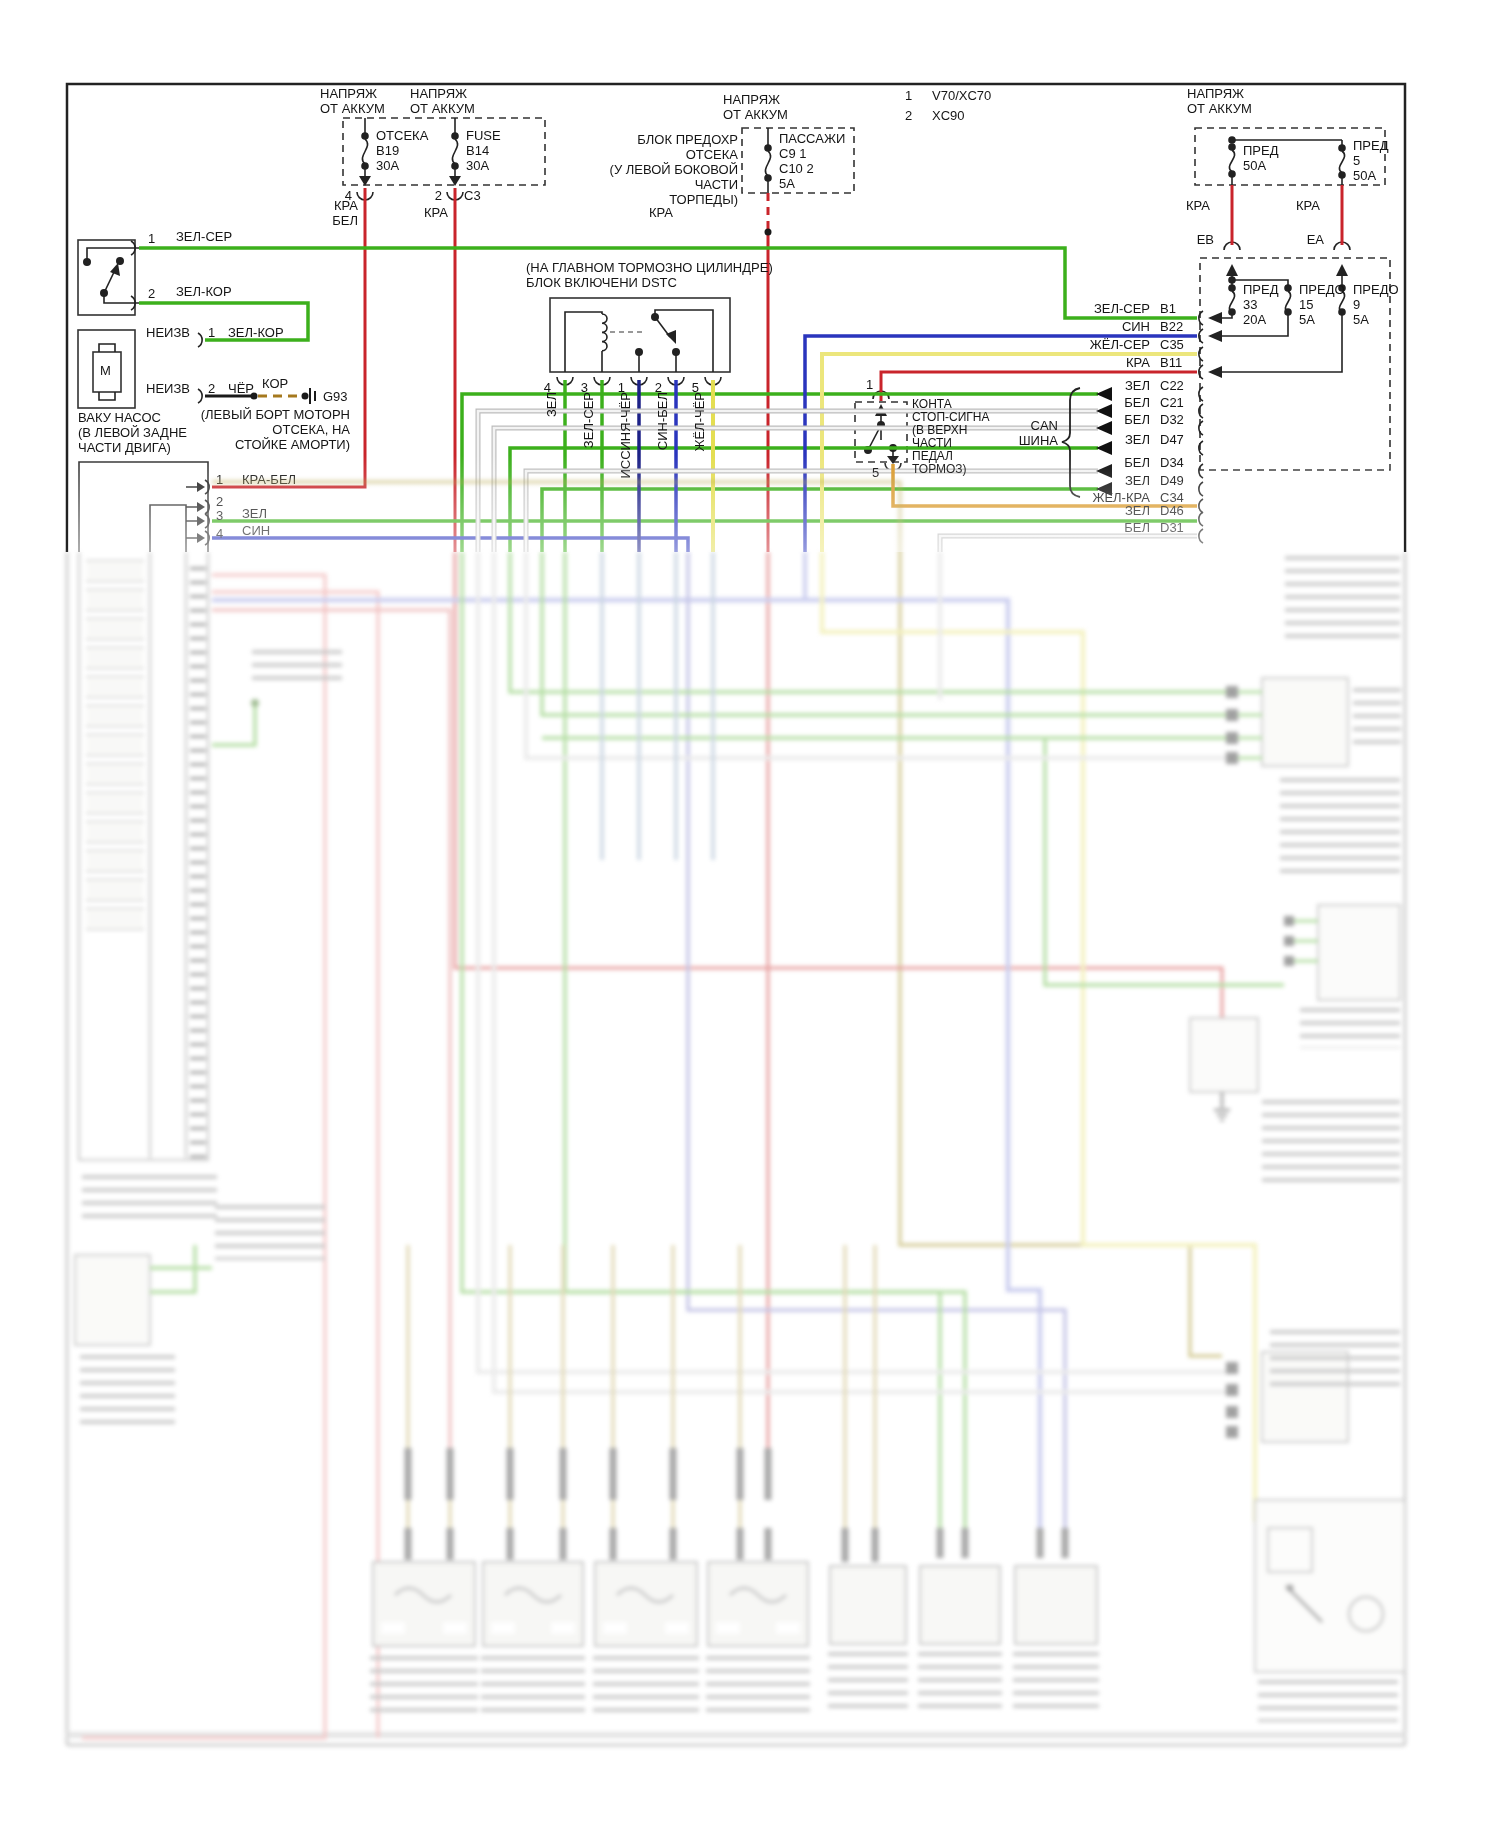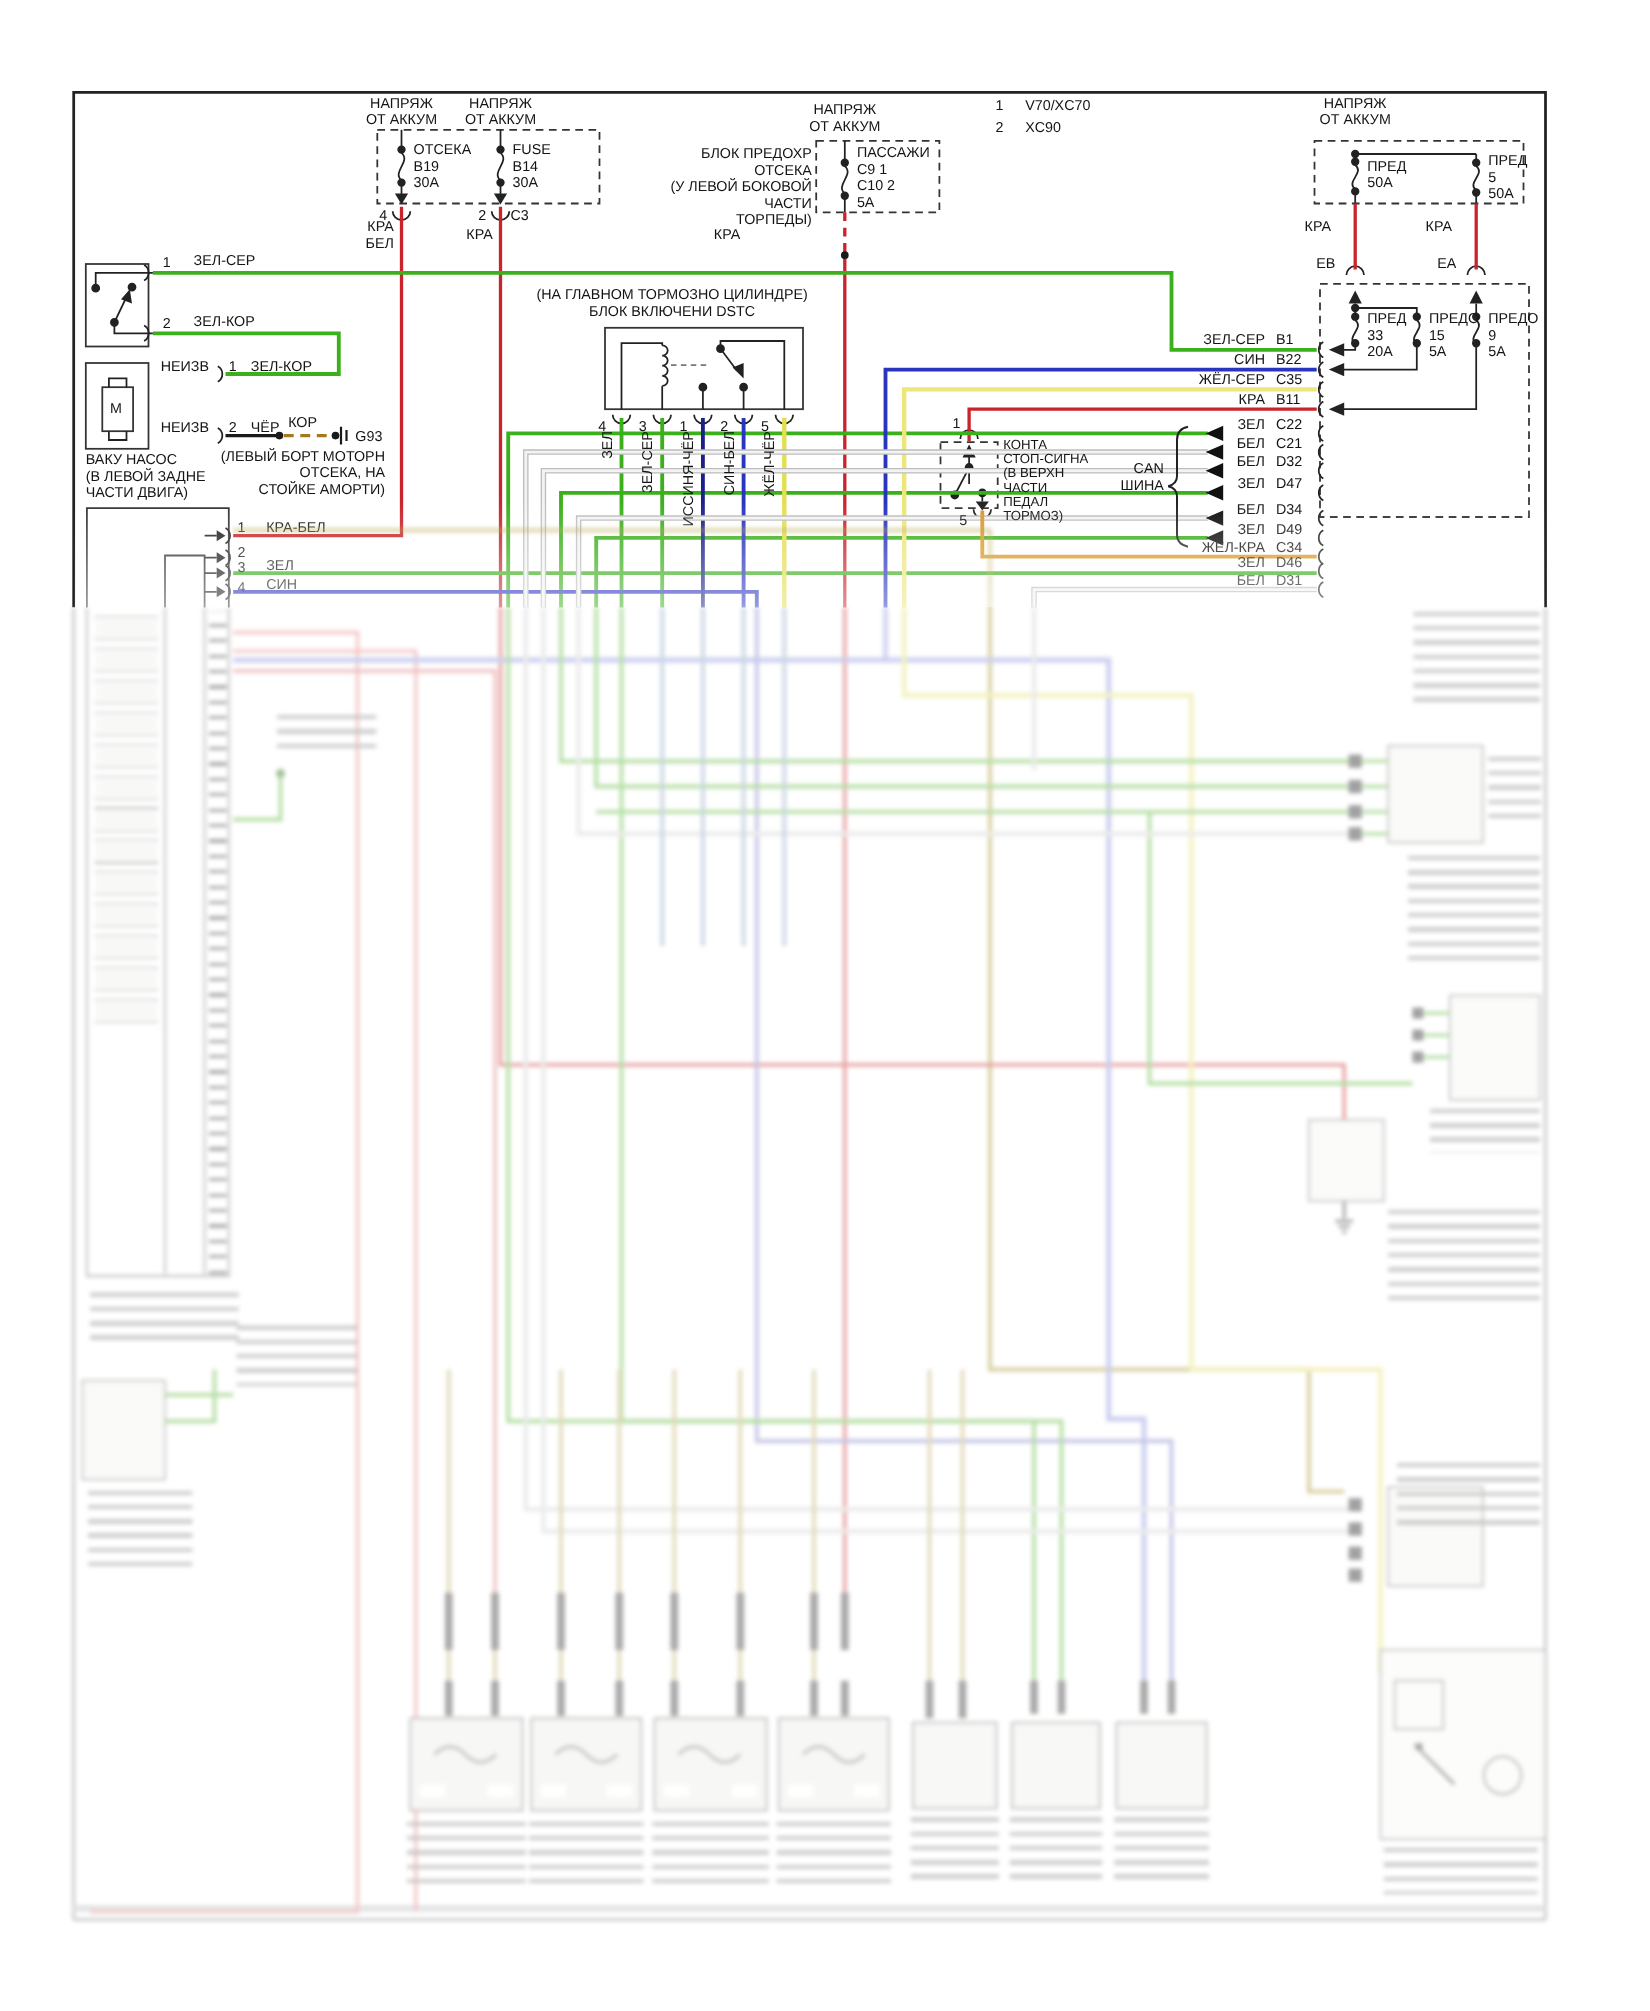--- a/index.html
+++ b/index.html
@@ -1,21 +1,21 @@
 <!DOCTYPE html>
 <html><head>
 <meta charset="utf-8">
 <style>
   html,body{margin:0;padding:0;background:#fff;}
   #page{position:relative;width:1500px;height:1828px;background:#fff;overflow:hidden;
         font-family:"Liberation Sans",sans-serif;}
   .lbl{position:absolute;font-size:13px;line-height:15px;color:#151515;white-space:pre-line;}
   .xs{font-size:12px;line-height:13px;}
   .r{text-align:right;}
-  .c{text-align:center;}
+  .c{text-align:left;}
   .v{writing-mode:vertical-rl;transform:rotate(180deg);white-space:nowrap;}
   svg{position:absolute;left:0;top:0;}
   .dash{fill:none;stroke:#333;stroke-width:1.6;stroke-dasharray:7 5;}
   .box{fill:none;stroke:#333;stroke-width:1.6;}
   .sym{fill:none;stroke:#222;stroke-width:1.6;}
   .blurzone{position:absolute;left:0;top:0;width:1500px;height:1828px;
             filter:blur(2.1px);opacity:.5;}
   .txb{position:absolute;background:repeating-linear-gradient(to bottom,#8f8f8f 0 4px,transparent 4px 13px);opacity:.85;}
   .pillcol{position:absolute;background:repeating-linear-gradient(to bottom,#808080 0 1px,#f3f3f0 1px 21px,#808080 21px 22px,transparent 22px 29px);}
   .rail{position:absolute;background:repeating-linear-gradient(to bottom,transparent 0 11px,#555 11px 14px);}
@@ -315,21 +315,21 @@
 СТОЙКЕ АМОРТИ)</div>
 
   <div class="lbl" style="left:216px;top:472px;width:14px">1</div>
   <div class="lbl" style="left:242px;top:472px;width:90px">КРА-БЕЛ</div>
   <div class="lbl" style="left:216px;top:494px;width:14px">2</div>
   <div class="lbl" style="left:216px;top:508px;width:14px">3</div>
   <div class="lbl" style="left:242px;top:506px;width:60px">ЗЕЛ</div>
   <div class="lbl" style="left:216px;top:526px;width:14px">4</div>
   <div class="lbl" style="left:242px;top:523px;width:60px">СИН</div>
 
-  <div class="lbl c" style="left:476px;top:260px;width:270px">(НА ГЛАВНОМ ТОРМОЗНО ЦИЛИНДРЕ)
+  <div class="lbl c" style="left:526px;top:260px;width:270px">(НА ГЛАВНОМ ТОРМОЗНО ЦИЛИНДРЕ)
 БЛОК ВКЛЮЧЕНИ DSTC</div>
   <div class="lbl r" style="left:535px;top:380px;width:16px">4</div>
   <div class="lbl r" style="left:572px;top:380px;width:16px">3</div>
   <div class="lbl r" style="left:609px;top:380px;width:16px">1</div>
   <div class="lbl r" style="left:646px;top:380px;width:16px">2</div>
   <div class="lbl r" style="left:683px;top:380px;width:16px">5</div>
   <div class="lbl v" style="left:544px;top:392px">ЗЕЛ</div>
   <div class="lbl v" style="left:581px;top:392px">ЗЕЛ-СЕР</div>
   <div class="lbl v" style="left:618px;top:392px">ИССИНЯ-ЧЁР</div>
   <div class="lbl v" style="left:655px;top:392px">СИН-БЕЛ</div>

